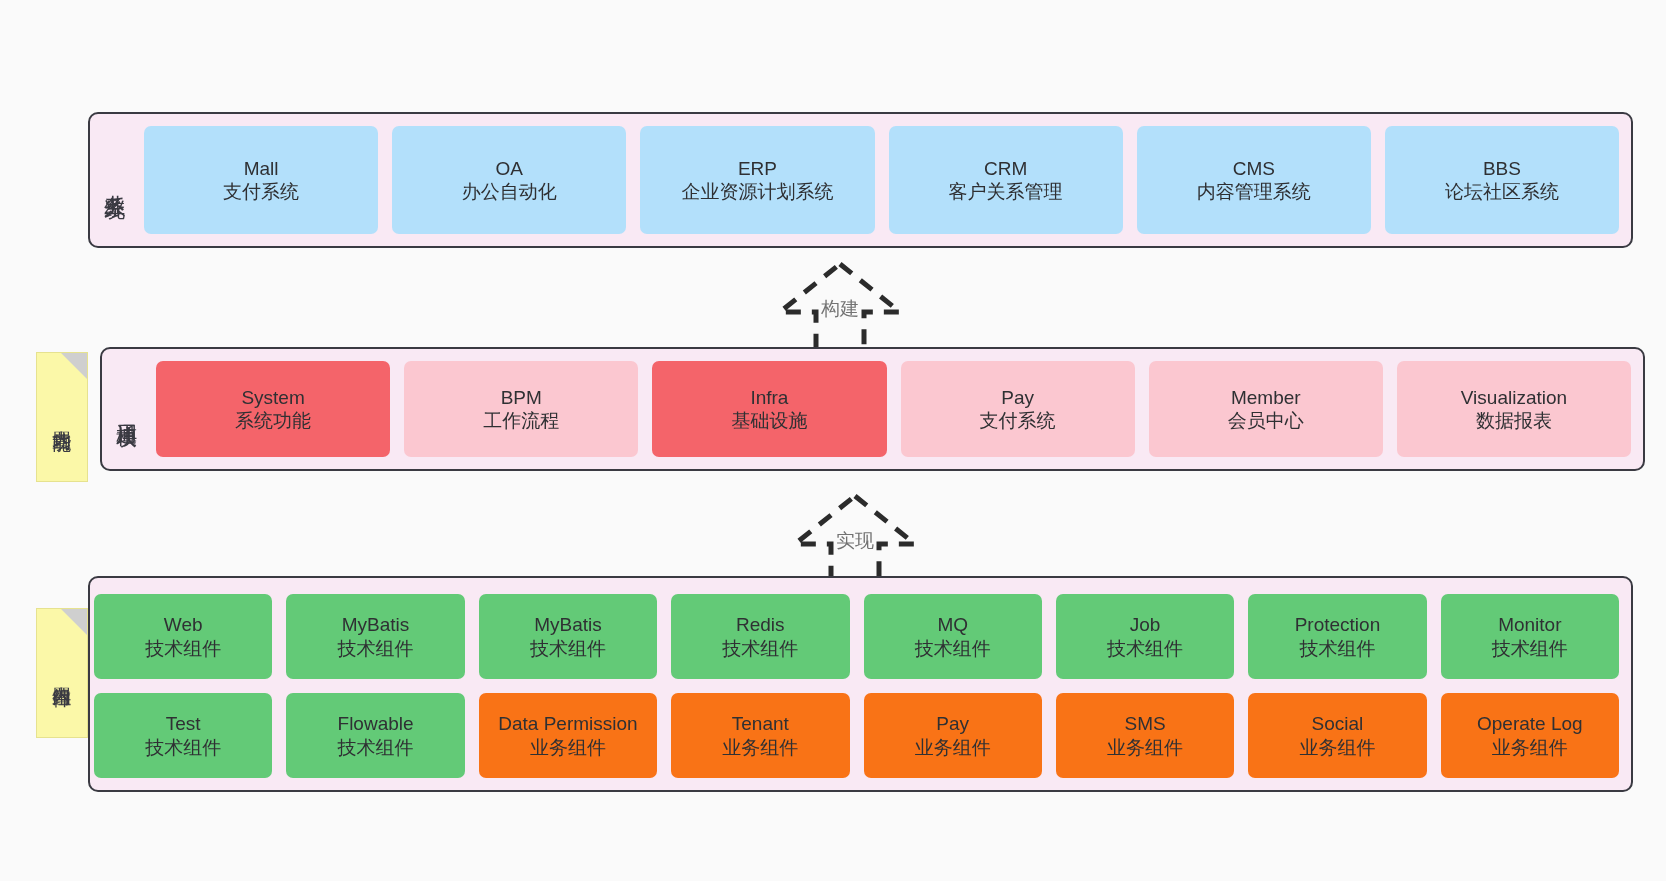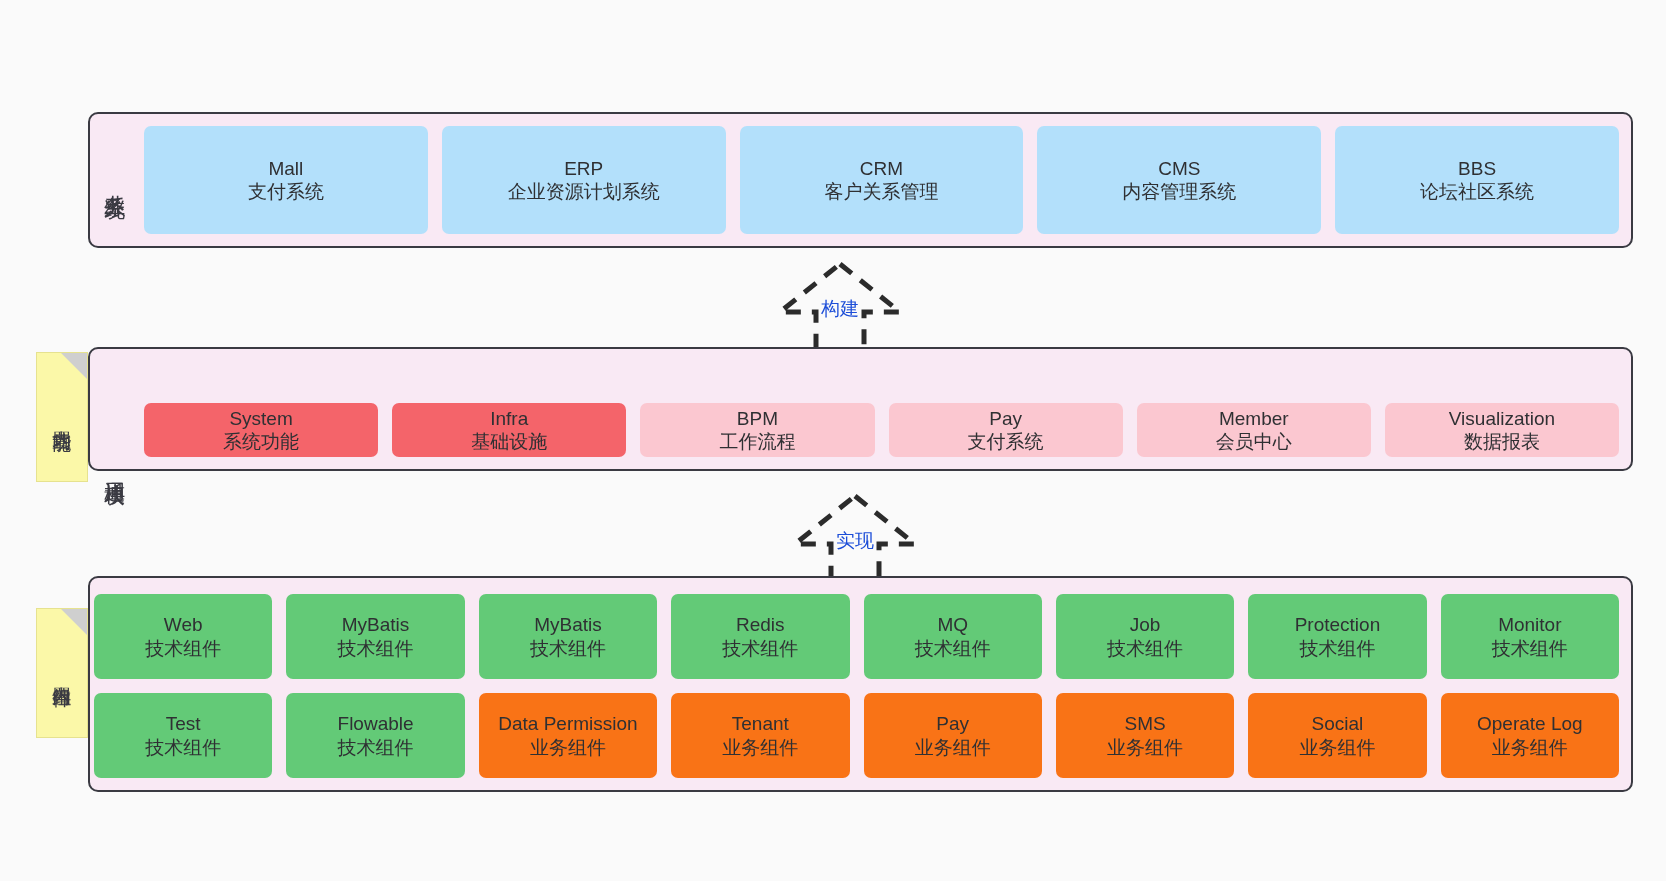--- a/index.html
+++ b/index.html
@@ -124,37 +124,41 @@
     height: 100px;
   }
   .arrow svg { display: block; overflow: visible; }
   .arrow .arrow-label {
     position: absolute;
     left: 0;
     width: 160px;
     top: 38px;
     text-align: center;
     font-size: 19px;
-    color: #1d4ed8;
+    color: #737373;
     background: transparent;
     pointer-events: none;
   }
 </style>
 </head>
 <body>
 
 <div id="stage">
 
   <div class="layer" id="layer-business" style="left:88px; top:112px; width:1545px; height:136px;">
     <div class="layer-title">业务系统</div>
     <div class="layer-body">
       <div class="row">
         <div class="cell c-blue">
           <span class="l1">Mall</span>
           <span class="l2">支付系统</span>
+        </div>
+        <div class="cell c-blue">
+          <span class="l1">OA</span>
+          <span class="l2">办公自动化</span>
         </div>
         <div class="cell c-blue">
           <span class="l1">ERP</span>
           <span class="l2">企业资源计划系统</span>
         </div>
         <div class="cell c-blue">
           <span class="l1">CRM</span>
           <span class="l2">客户关系管理</span>
         </div>
         <div class="cell c-blue">
@@ -174,35 +178,35 @@
       <path d="M 80 6 L 140 54 L 104 54 L 104 96 L 56 96 L 56 54 L 20 54 Z" fill="none" stroke="#2b2b2b" stroke-width="5" stroke-dasharray="15 11" stroke-linejoin="miter"></path>
     </svg>
     <div class="arrow-label">构建</div>
   </div>
 
   <div class="note" id="note-common" style="left:36px; top:352px; width:52px; height:130px;">
     <span class="fold"></span>
     <span>内置功能</span>
   </div>
 
-  <div class="layer" id="layer-common" style="left:88px; top:347px; width:1545px; height:124px;align-items:flex-end;">
+  <div class="layer" id="layer-common" style="left:100px; top:347px; width:1545px; height:124px;">
     <div class="layer-title">通用模块</div>
     <div class="layer-body">
       <div class="row">
         <div class="cell c-red">
           <span class="l1">System</span>
           <span class="l2">系统功能</span>
         </div>
+        <div class="cell c-pink">
+          <span class="l1">BPM</span>
+          <span class="l2">工作流程</span>
+        </div>
         <div class="cell c-red">
           <span class="l1">Infra</span>
           <span class="l2">基础设施</span>
-        </div>
-        <div class="cell c-pink">
-          <span class="l1">BPM</span>
-          <span class="l2">工作流程</span>
         </div>
         <div class="cell c-pink">
           <span class="l1">Pay</span>
           <span class="l2">支付系统</span>
         </div>
         <div class="cell c-pink">
           <span class="l1">Member</span>
           <span class="l2">会员中心</span>
         </div>
         <div class="cell c-pink">

